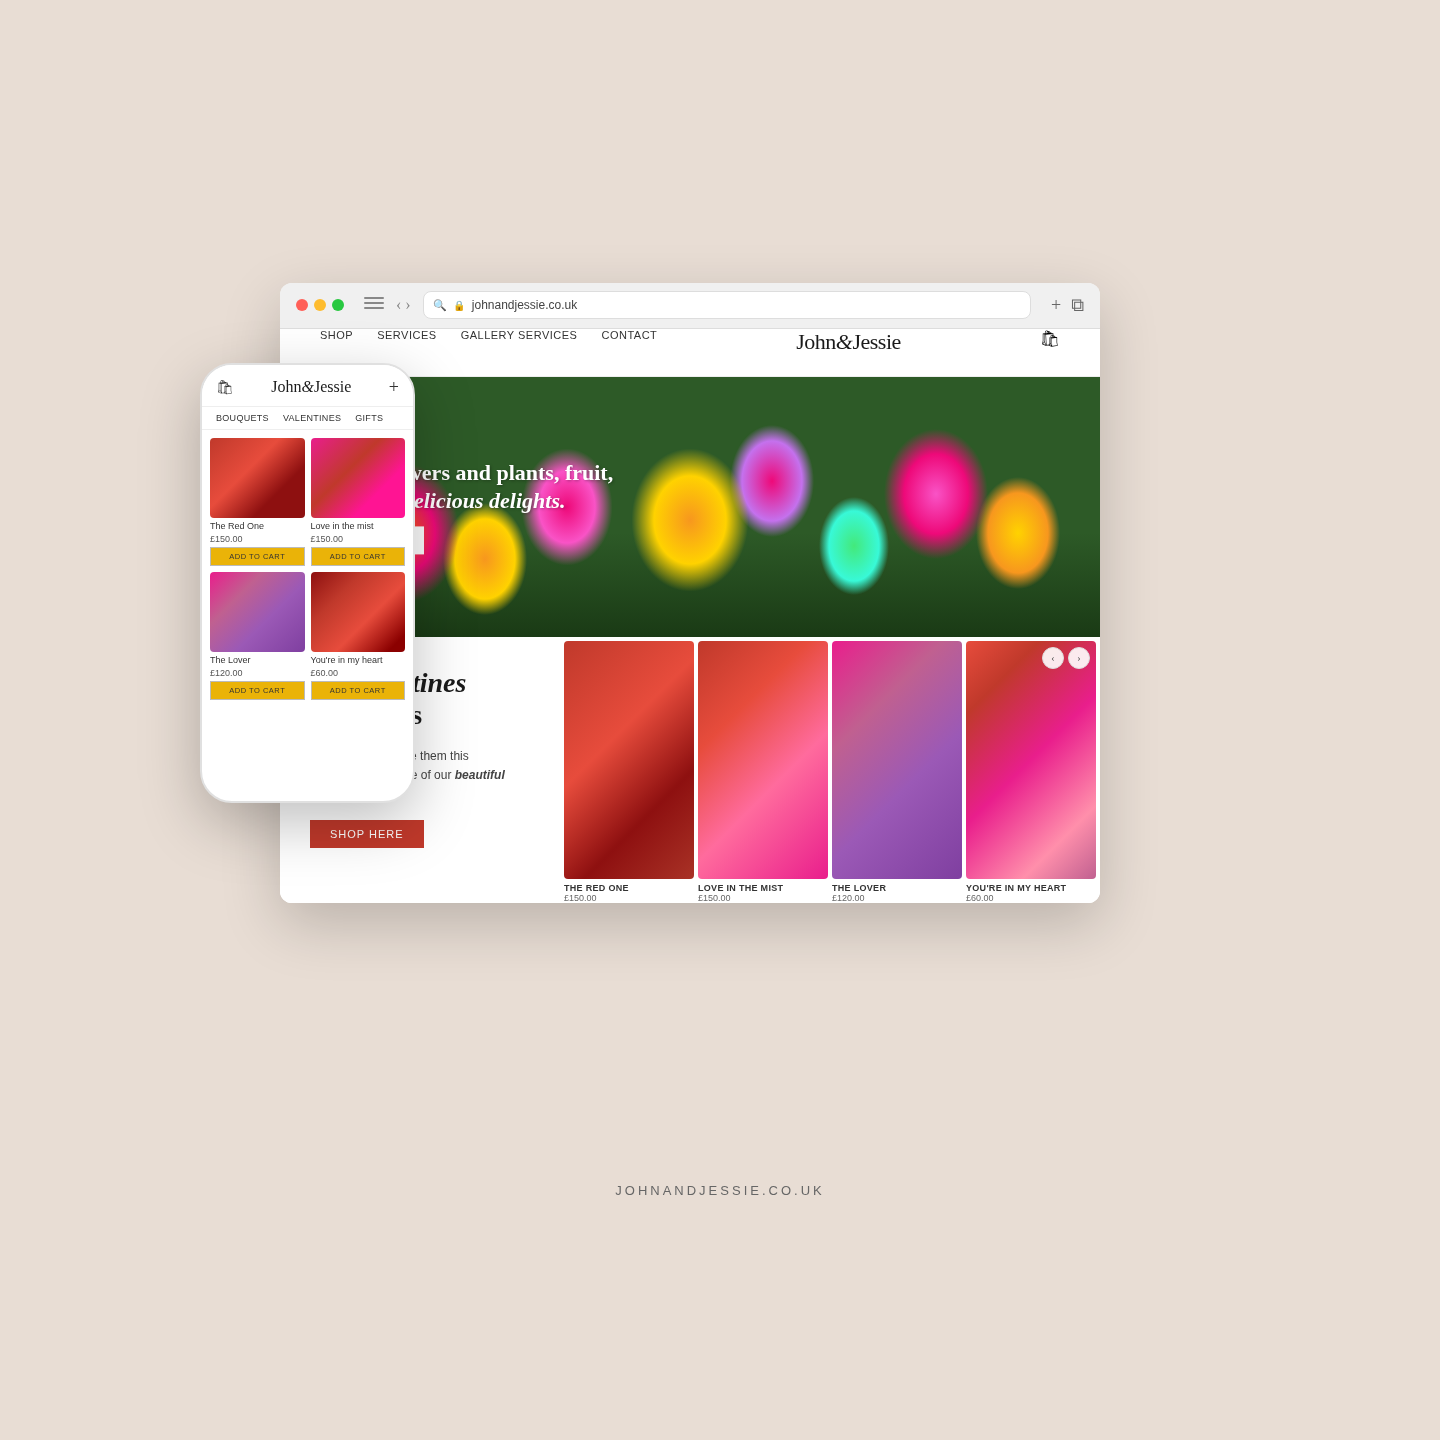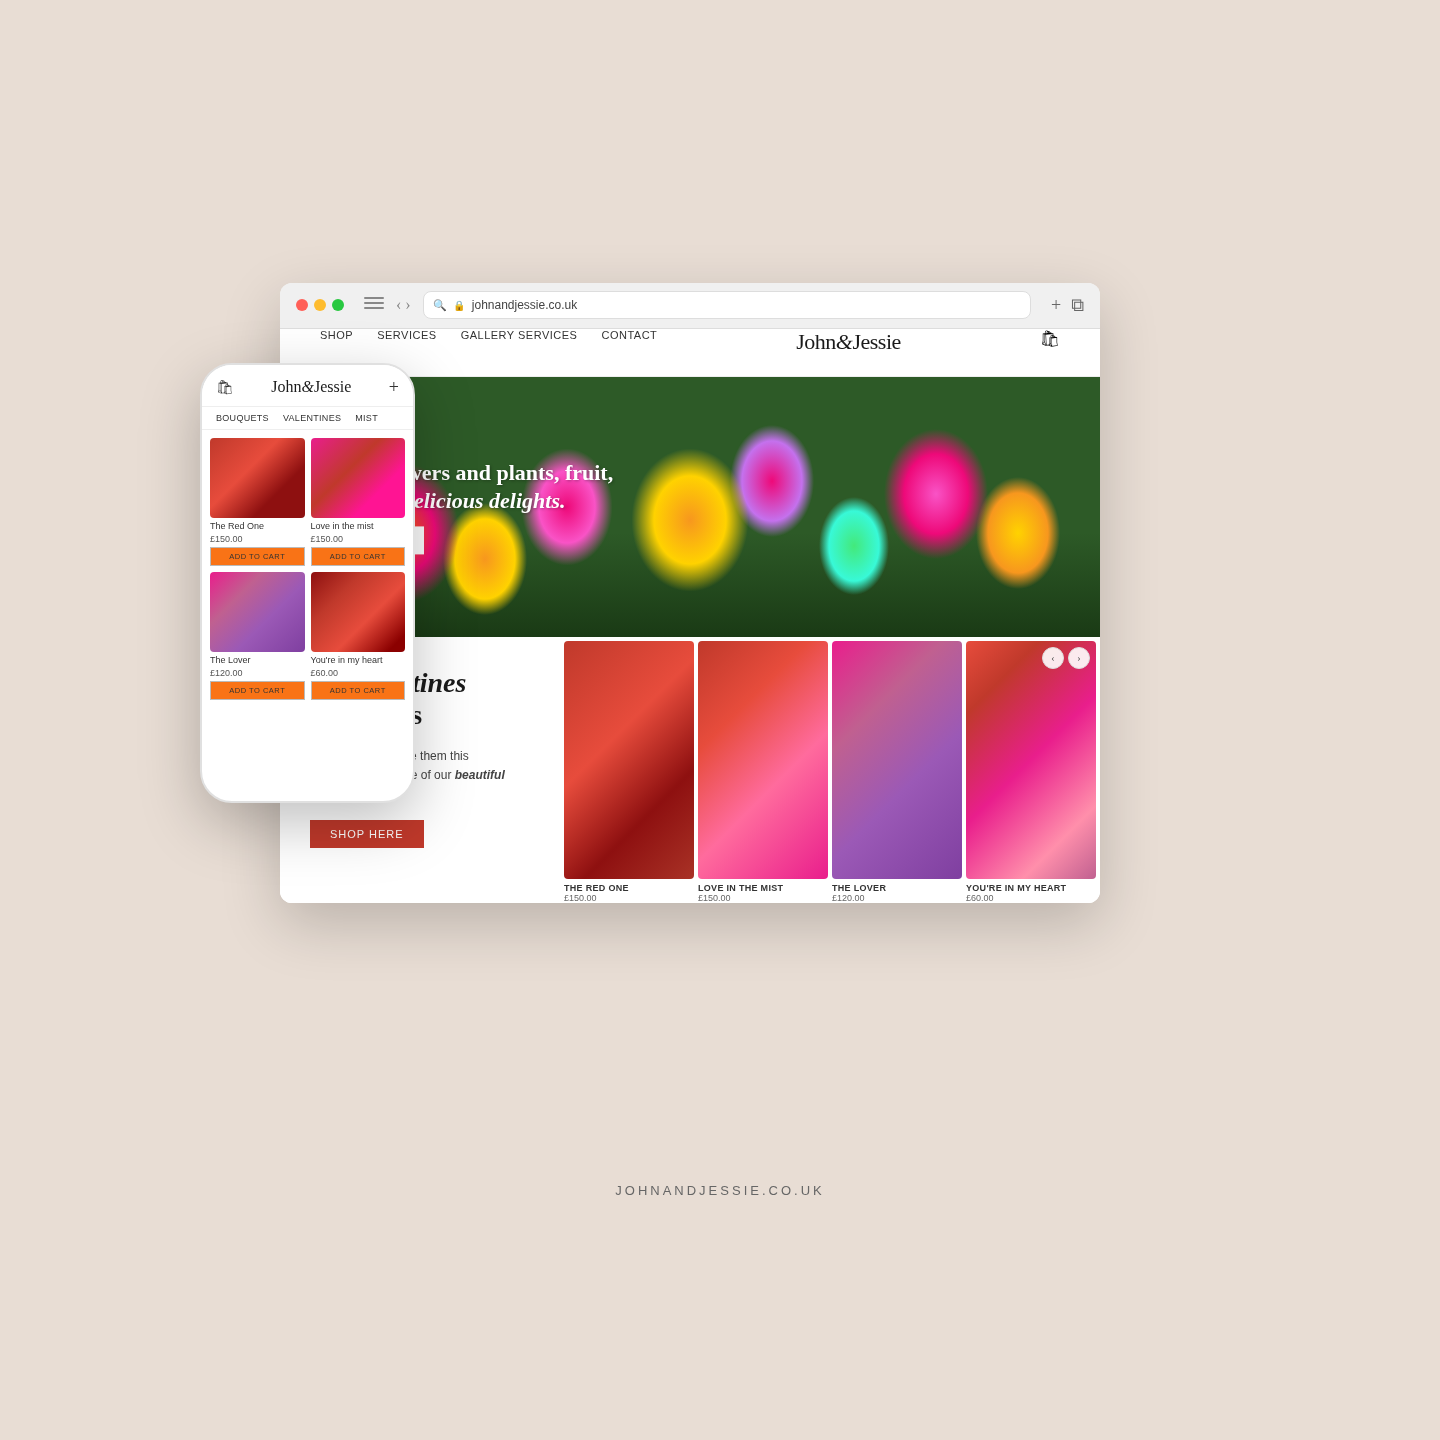--- a/index.html
+++ b/index.html
@@ -450,21 +450,21 @@
       color: #333;
     }
 
     .mobile-product-price {
       font-family: Arial, sans-serif;
       font-size: 9px;
       color: #555;
     }
 
     .mobile-add-cart-btn {
-      background: #f97316;
+      background: #eab308;
       border: 1px solid #bbb;
       padding: 4px 6px;
       font-size: 7.5px;
       font-family: Arial, sans-serif;
       letter-spacing: 0.5px;
       cursor: pointer;
       text-align: center;
       color: #333;
       width: 100%;
     }
@@ -609,21 +609,21 @@
       <span class="mobile-cart-icon">🛍</span>
       <div class="mobile-logo">
         <span>John</span><em>&amp;</em><span>Jessie</span>
       </div>
       <span class="mobile-plus">+</span>
     </div>
 
     <div class="mobile-nav">
       <span>BOUQUETS</span>
       <span>VALENTINES</span>
-      <span>MIST</span>
+      <span>GIFTS</span>
     </div>
 
     <div class="mobile-products">
 
       <div class="mobile-product-card">
         <div class="mobile-product-img mob-flowers-1"></div>
         <div class="mobile-product-name">The Red One</div>
         <div class="mobile-product-price">£150.00</div>
         <button class="mobile-add-cart-btn">ADD TO CART</button>
       </div>

